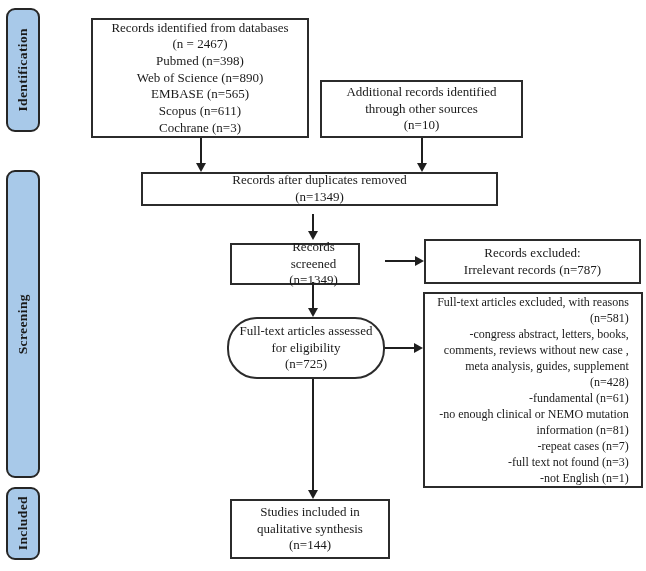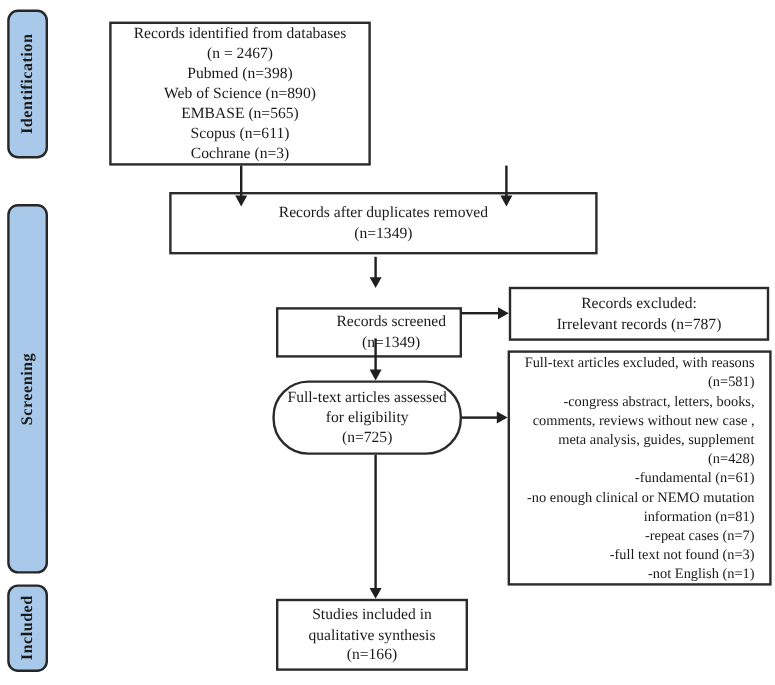--- a/index.html
+++ b/index.html
@@ -97,27 +97,32 @@
   <div class="box" style="left:91px; top:18px; width:218px; height:120px;">
     <span class="box-text">Records identified from databases
 (n = 2467)
 Pubmed (n=398)
 Web of Science (n=890)
 EMBASE (n=565)
 Scopus (n=611)
 Cochrane (n=3)</span>
   </div>
 
+  <div class="box" style="left:320px; top:80px; width:203px; height:58px;">
+    <span class="box-text">Additional records identified
+through other sources
+(n=10)</span>
+  </div>
 
-  <div class="box" style="left:141px; top:160px; width:357px; height:52px;">
+  <div class="box" style="left:141px; top:172px; width:357px; height:34px;">
     <span class="box-text">Records after duplicates removed
 (n=1349)</span>
   </div>
 
-  <div class="box" style="left:230px; top:256px; width:155px; height:42px;padding-left:40px;">
+  <div class="box" style="left:230px; top:243px; width:130px; height:42px;padding-left:40px;">
     <span class="box-text">Records screened
 (n=1349)</span>
   </div>
 
   <div class="box" style="left:424px; top:239px; width:217px; height:45px;">
     <span class="box-text">Records excluded:
 Irrelevant records (n=787)</span>
   </div>
 
   <div class="box" style="left:227px; top:317px; width:158px; height:62px;border-radius:30px;">
@@ -137,21 +142,21 @@
 -no enough clinical or NEMO mutation
 information (n=81)
 -repeat cases (n=7)
 -full text not found (n=3)
 -not English (n=1)</span>
   </div>
 
   <div class="box" style="left:230px; top:499px; width:160px; height:60px;">
     <span class="box-text">Studies included in
 qualitative synthesis
-(n=166)</span>
+(n=144)</span>
   </div>
 
   <div class="arrow-v" style="left:195px; top:138px; height:34px;">
     <div class="shaft"></div>
     <div class="head"></div>
   </div>
 
   <div class="arrow-v" style="left:416px; top:138px; height:34px;">
     <div class="shaft"></div>
     <div class="head"></div>

